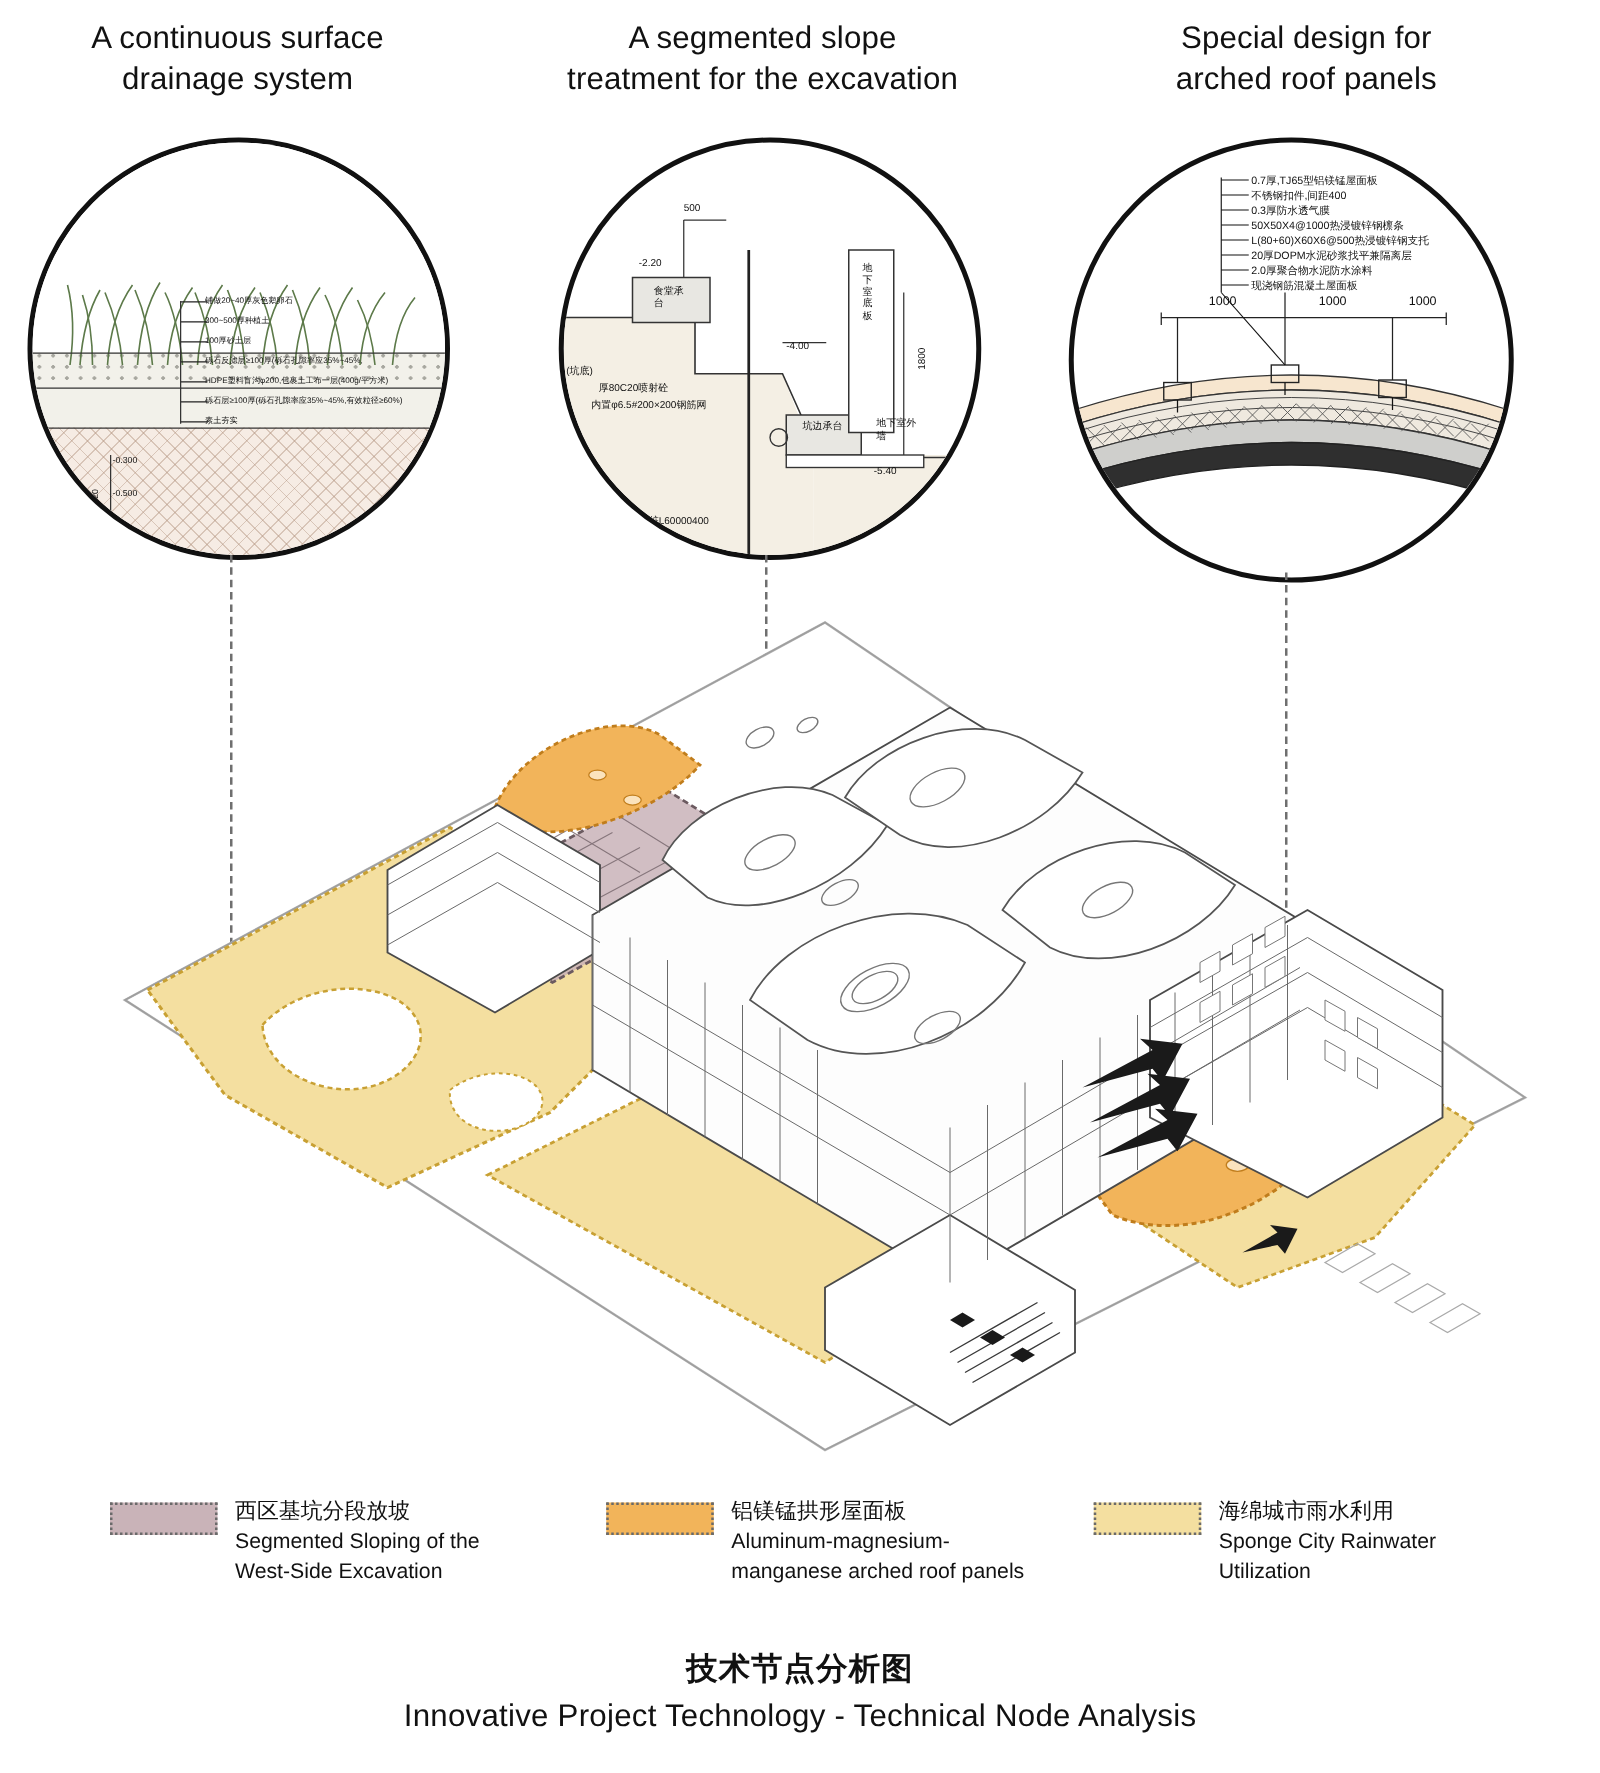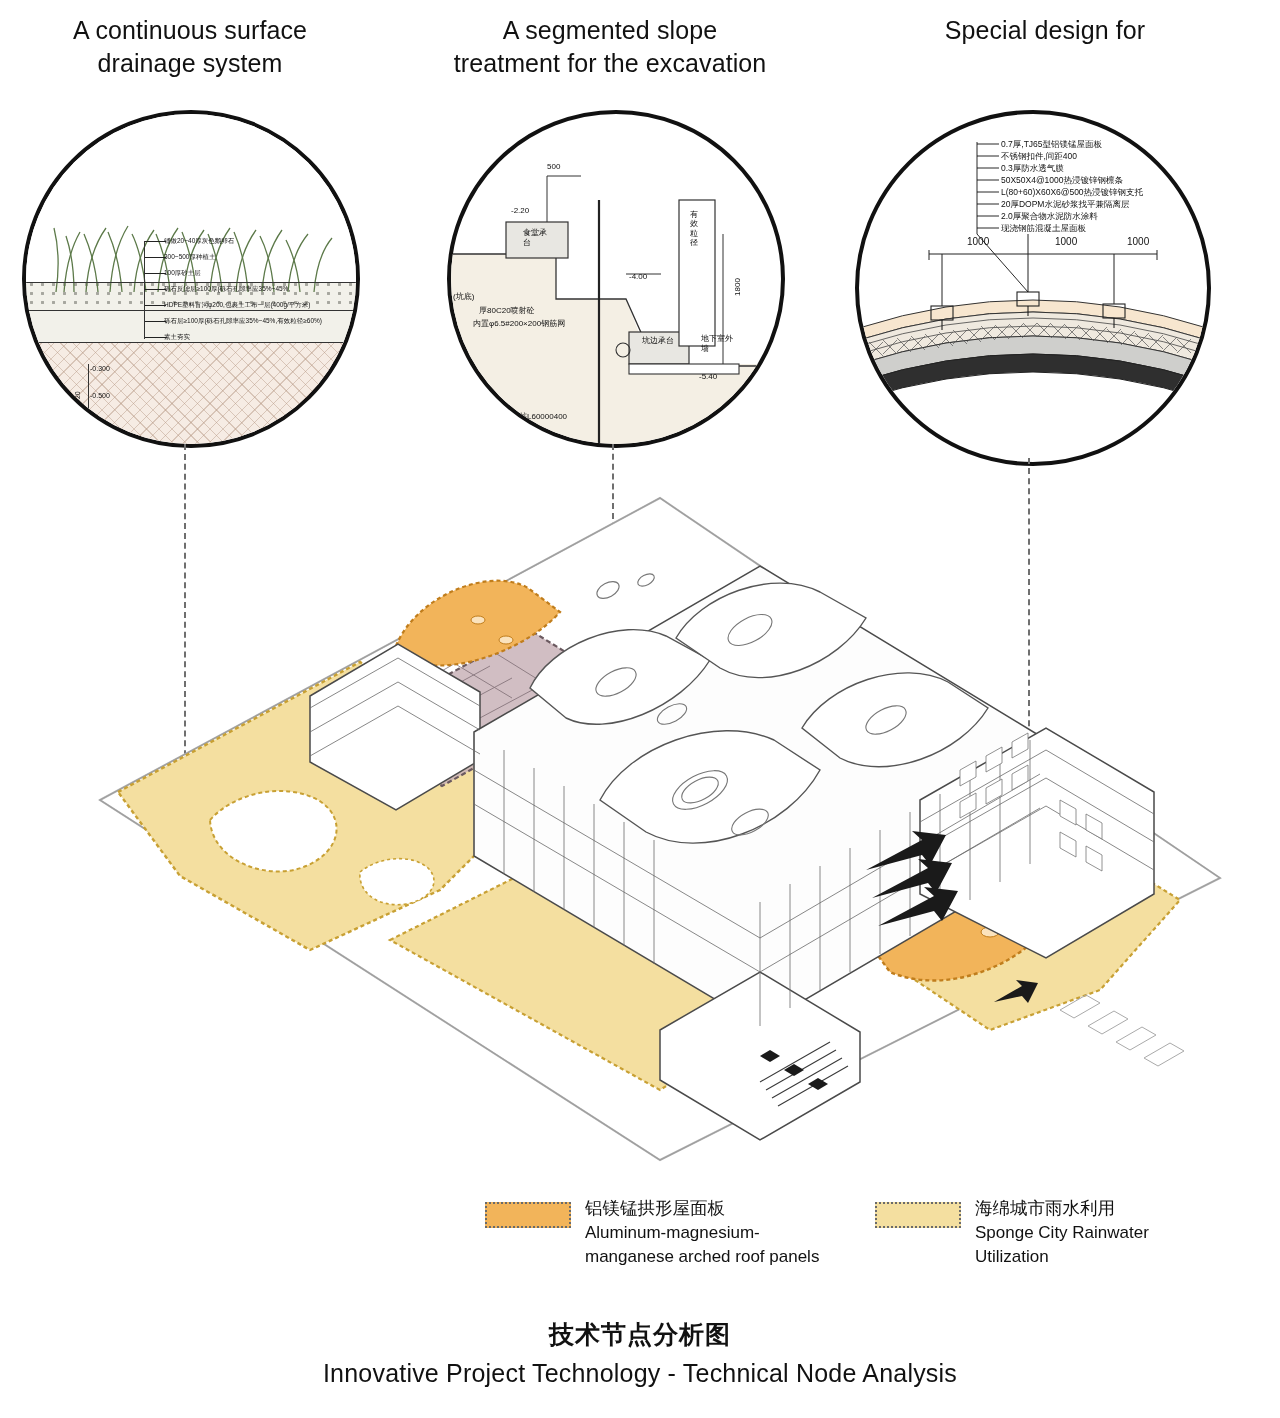--- a/index.html
+++ b/index.html
@@ -157,20 +157,21 @@
   <div class="callout-heading" id="heading-2">
     <div>A segmented slope</div>
     <div>treatment for the excavation</div>
   </div>
   <div class="callout-heading" id="heading-1">
     <div>A continuous surface</div>
     <div>drainage system</div>
   </div>
   <div class="callout-heading" id="heading-3">
     <div>Special design for</div>
+    <div>arched roof panels</div>
   </div>
 </div>
 
 <div class="circle" id="circle-1">
   <div class="circle-inner">
     <div class="c1-sky"></div>
     <div class="c1-gravel"></div>
     <div class="c1-soil"></div>
     <div class="c1-hatch"></div>
     <div class="c1-gravdots"></div>
@@ -253,21 +254,21 @@
     </svg>
 
     <div class="c2-txt" style="left:96px; top:48px;">500</div>
     <div class="c2-txt" style="left:60px; top:92px;">-2.20</div>
     <div class="c2-txt" style="left:72px; top:114px; line-height:1.3; width:30px;">食堂承台</div>
     <div class="c2-txt" style="left:2px; top:178px;">(坑底)</div>
     <div class="c2-txt" style="left:178px; top:158px;">-4.00</div>
     <div class="c2-txt" style="left:28px; top:192px;">厚80C20喷射砼</div>
     <div class="c2-txt" style="left:22px; top:205px;">内置φ6.5#200×200钢筋网</div>
     <div class="c2-txt" style="left:191px; top:222px; width:32px; line-height:1.3;">坑边承台</div>
-    <div class="c2-txt-v" style="left:238px; top:96px;">有效粒径</div>
+    <div class="c2-txt-v" style="left:238px; top:96px;">地下室底板</div>
     <div class="c2-txt" style="left:250px; top:220px; width:34px; line-height:1.3;">地下室外墙</div>
     <div class="c2-txt" style="left:248px; top:258px;">-5.40</div>
     <div class="c2-txt" style="left:278px; top:168px; transform:rotate(-90deg);">1800</div>
     <div class="c2-txt" style="left:60px; top:298px;">木桩L60000400</div>
     <div class="c2-txt" style="left:60px; top:310px;text-decoration:underline;">桩径100</div>
   </div>
 </div>
 
 <div class="circle" id="circle-3">
   <div class="circle-inner">
@@ -470,20 +471,28 @@
     <g fill="none" stroke="#aaaaaa" stroke-width="1">
       <path d="M1000 540 l26 -15 l14 8 l-26 15 Z"></path>
         <path d="M1028 556 l26 -15 l14 8 l-26 15 Z"></path>
       <path d="M1056 572 l26 -15 l14 8 l-26 15 Z"></path>
         <path d="M1084 588 l26 -15 l14 8 l-26 15 Z"></path>
     </g>
   </svg>
 </div>
 
 <div id="legend">
+  <div class="legend-item" id="legend-item-0">
+    <div class="legend-swatch" style="background:#c9b3b8;"></div>
+    <div class="legend-text">
+      <div class="legend-cn">西区基坑分段放坡</div>
+      <div class="legend-en">Segmented Sloping of the</div>
+      <div class="legend-en">West-Side Excavation</div>
+    </div>
+  </div>
 
   <div class="legend-item" id="legend-item-1">
     <div class="legend-swatch" style="background:#f2b45a;"></div>
     <div class="legend-text">
       <div class="legend-cn">铝镁锰拱形屋面板</div>
       <div class="legend-en">Aluminum-magnesium-</div>
       <div class="legend-en">manganese arched roof panels</div>
     </div>
   </div>
 

